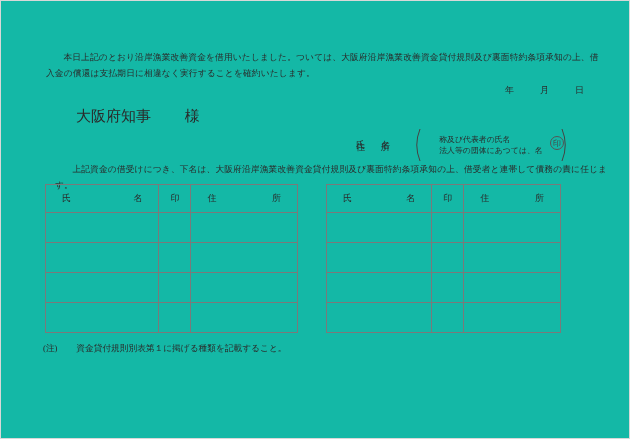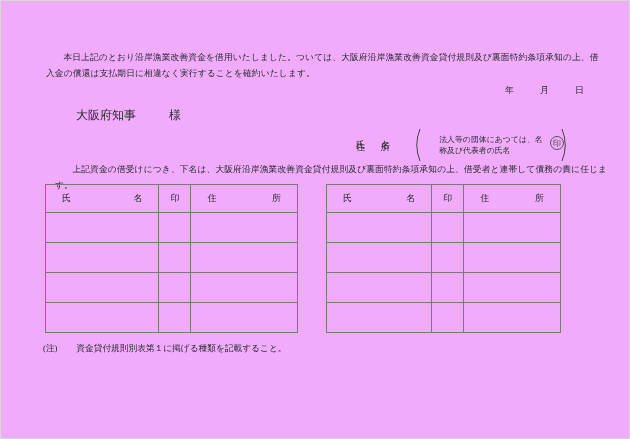--- a/index.html
+++ b/index.html
@@ -1,21 +1,21 @@
 <!DOCTYPE html>
 <html><head>
 <meta charset="utf-8">
 <style>
   html,body { margin:0; padding:0; background:#e8e8e8; }
   .sheet {
     position: relative;
     width: 630px;
     height: 439px;
     margin: 0 auto;
-    background: #f0abfc;
+    background: #14b8a6;
     border: 1px solid #d8d8d8;
     box-sizing: border-box;
     font-family: "Liberation Serif", "DejaVu Serif", serif;
     color: #2a2a2a;
     overflow: hidden;
   }
   .para {
     position: absolute;
     font-size: 8.7px;
     line-height: 15.5px;
@@ -26,21 +26,21 @@
   #para2 { left: 54px; top: 161px; width: 560px; }
   .date-line {
     position: absolute;
     left: 504px; top: 83px;
     display: flex; gap: 26px;
     font-size: 9px;
   }
   .addressee {
     position: absolute;
     left: 75px; top: 106px;
-    font-size: 12px;
+    font-size: 15px;
   }
   .addressee .honorific { margin-left: 30px; }
   .addr-label {
     position: absolute;
     left: 355px; top: 117px;
     font-size: 9.2px;
     letter-spacing: 0.35em;
     margin-top: 23px;
   }
   .name-row {
@@ -124,22 +124,22 @@
   </div>
 
   <div class="addr-label">住　所</div>
 
   <div class="name-row">
     <span class="label">氏　名</span>
     <svg class="paren-svg" width="8" height="34">
       <path d="M7,1 Q0.5,17 7,33" stroke="#444" stroke-width="1" fill="none"></path>
     </svg>
     <span class="name-note">
+      <div>称及び代表者の氏名</div>
       <div>法人等の団体にあつては、名</div>
-      <div>称及び代表者の氏名</div>
     </span>
     <svg class="paren-svg" width="8" height="34">
       <path d="M1,1 Q7.5,17 1,33" stroke="#444" stroke-width="1" fill="none"></path>
     </svg>
   </div>
 
   <div class="seal">印</div>
 
   <div id="para2" class="para">上記資金の借受けにつき、下名は、大阪府沿岸漁業改善資金貸付規則及び裏面特約条項承知の上、借受者と連帯して債務の責に任じます。</div>
 

